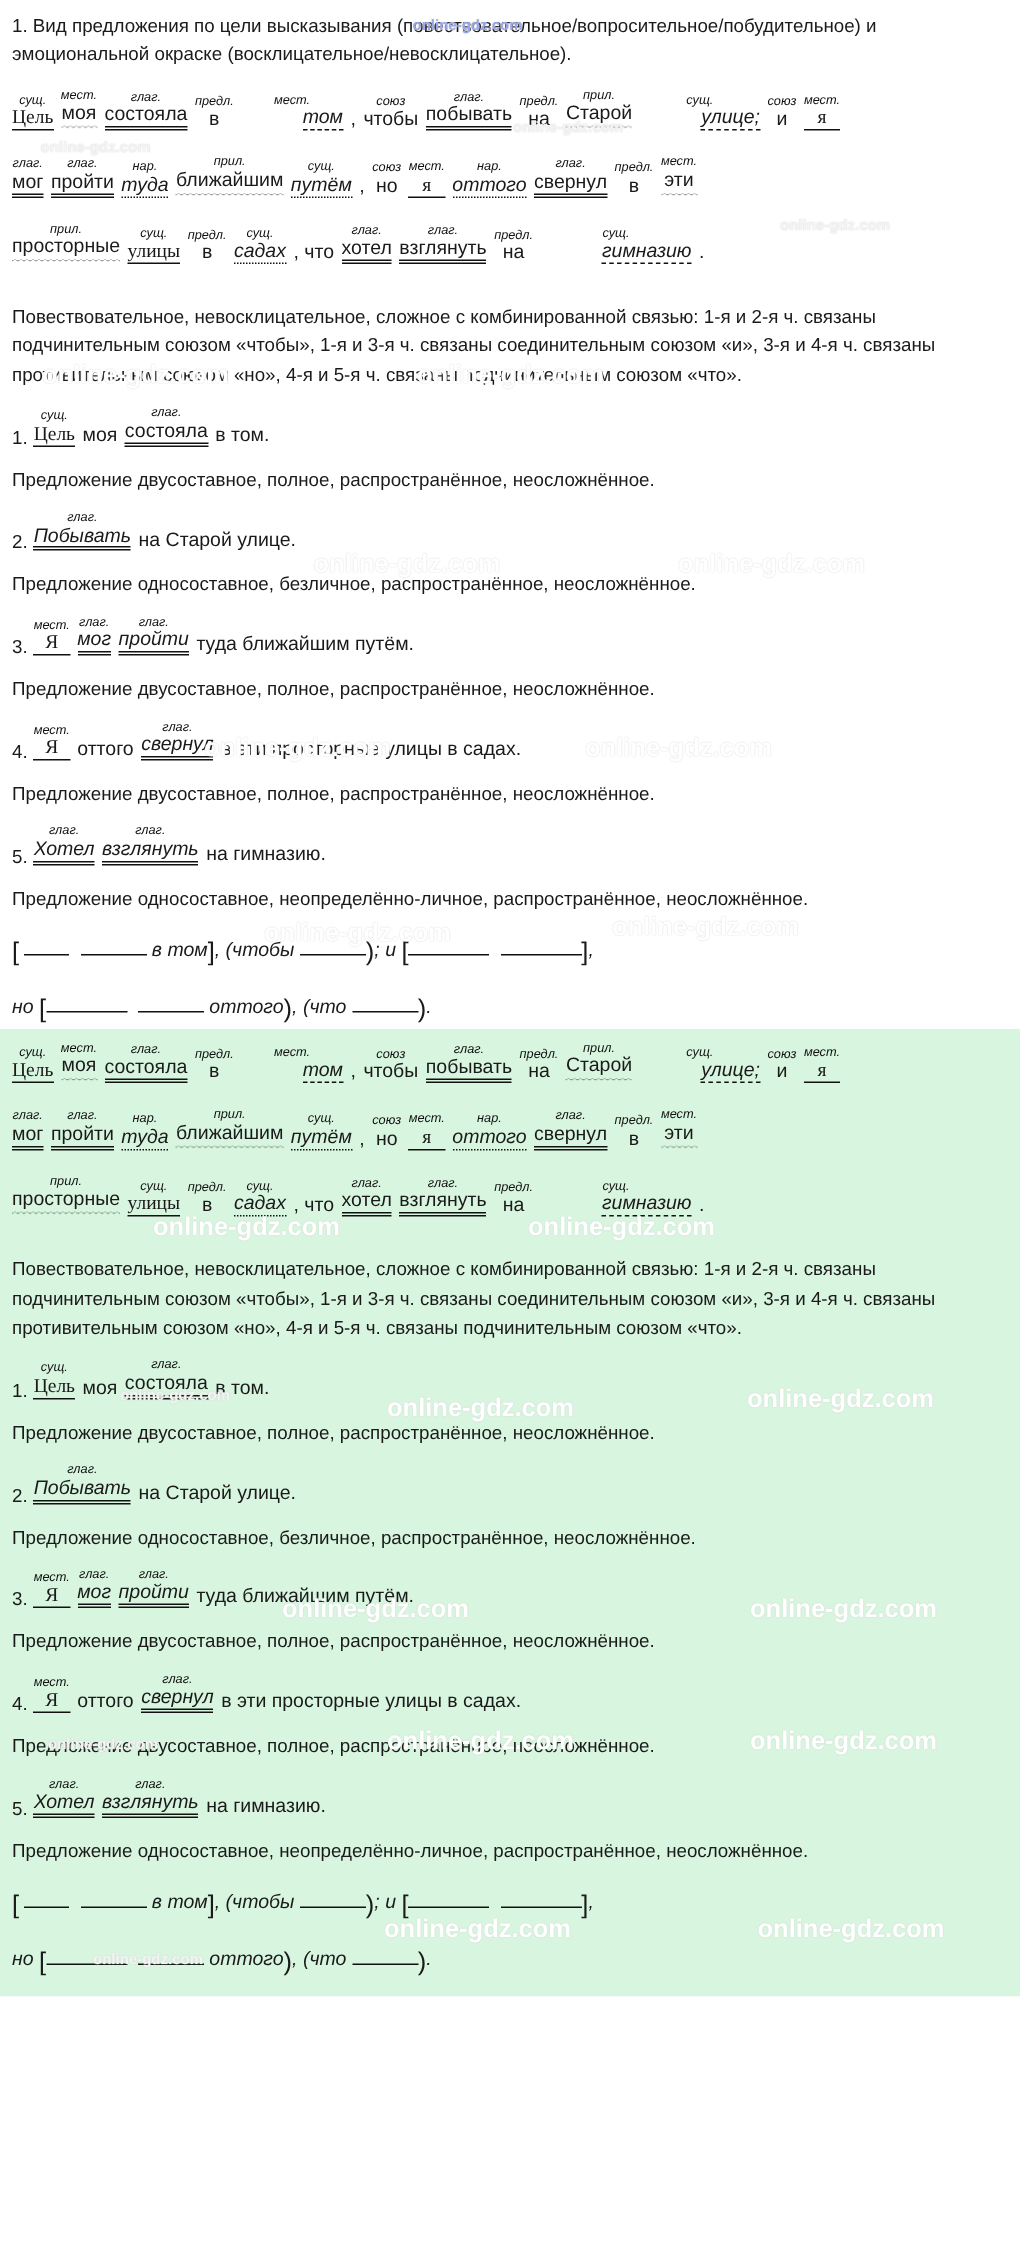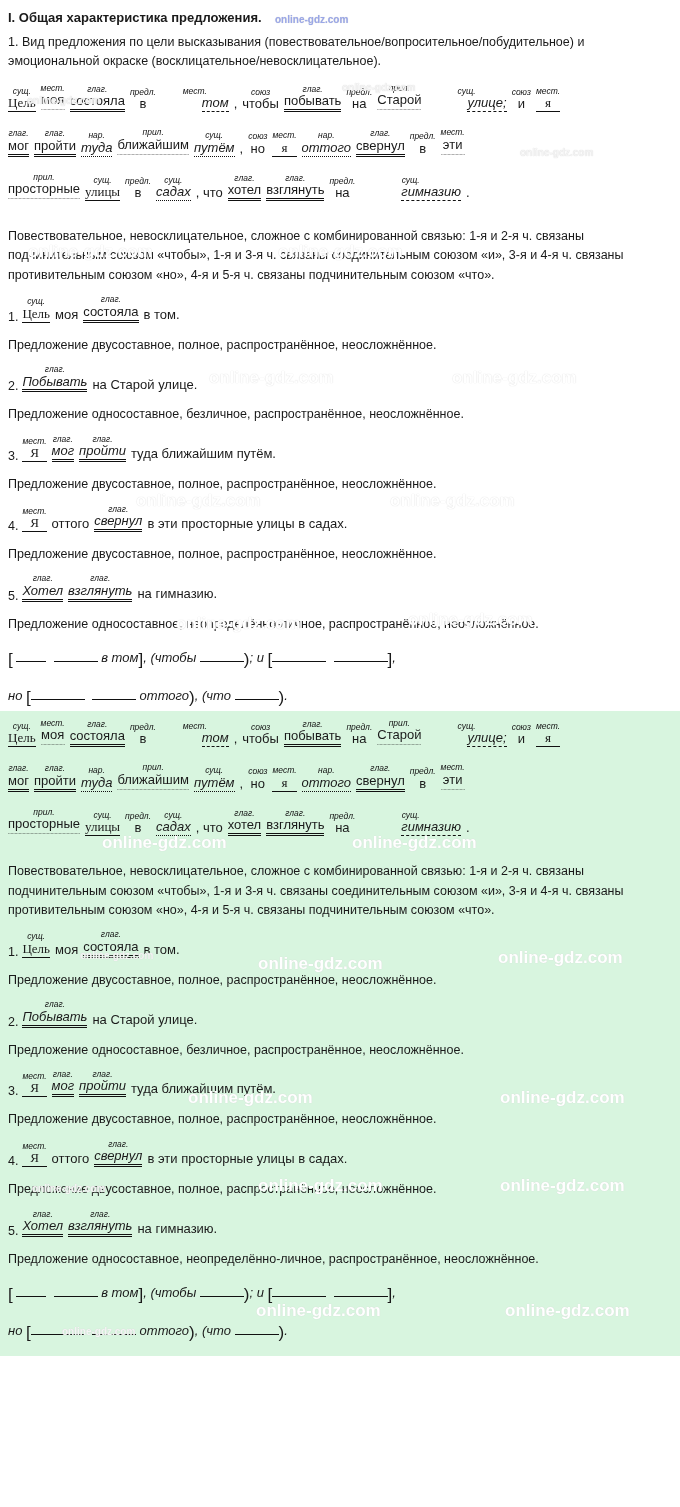--- a/index.html
+++ b/index.html
@@ -127,21 +127,20 @@
 </style>
 </head>
 <body>
 
 <div class="page">
 
   <div class="section">
 
     <div class="wm sm blue" style="left:275px;top:4px;">online-gdz.com</div>
 
-    <div class="title">I. Общая характеристика предложения.</div>
 
     <p class="txt">1. Вид предложения по цели высказывания (повествовательное/вопросительное/побудительное) и эмоциональной окраске (восклицательное/невосклицательное).</p>
 
     <div class="wm sm gray" style="left:27px;top:85px;">online-gdz.com</div>
     <div class="wm sm gray" style="left:342px;top:72px;">online-gdz.com</div>
     <div class="wm sm gray" style="left:520px;top:137px;">online-gdz.com</div>
 
     <div class="parse">
       <div class="prow">
           <span class="tok u-single">

